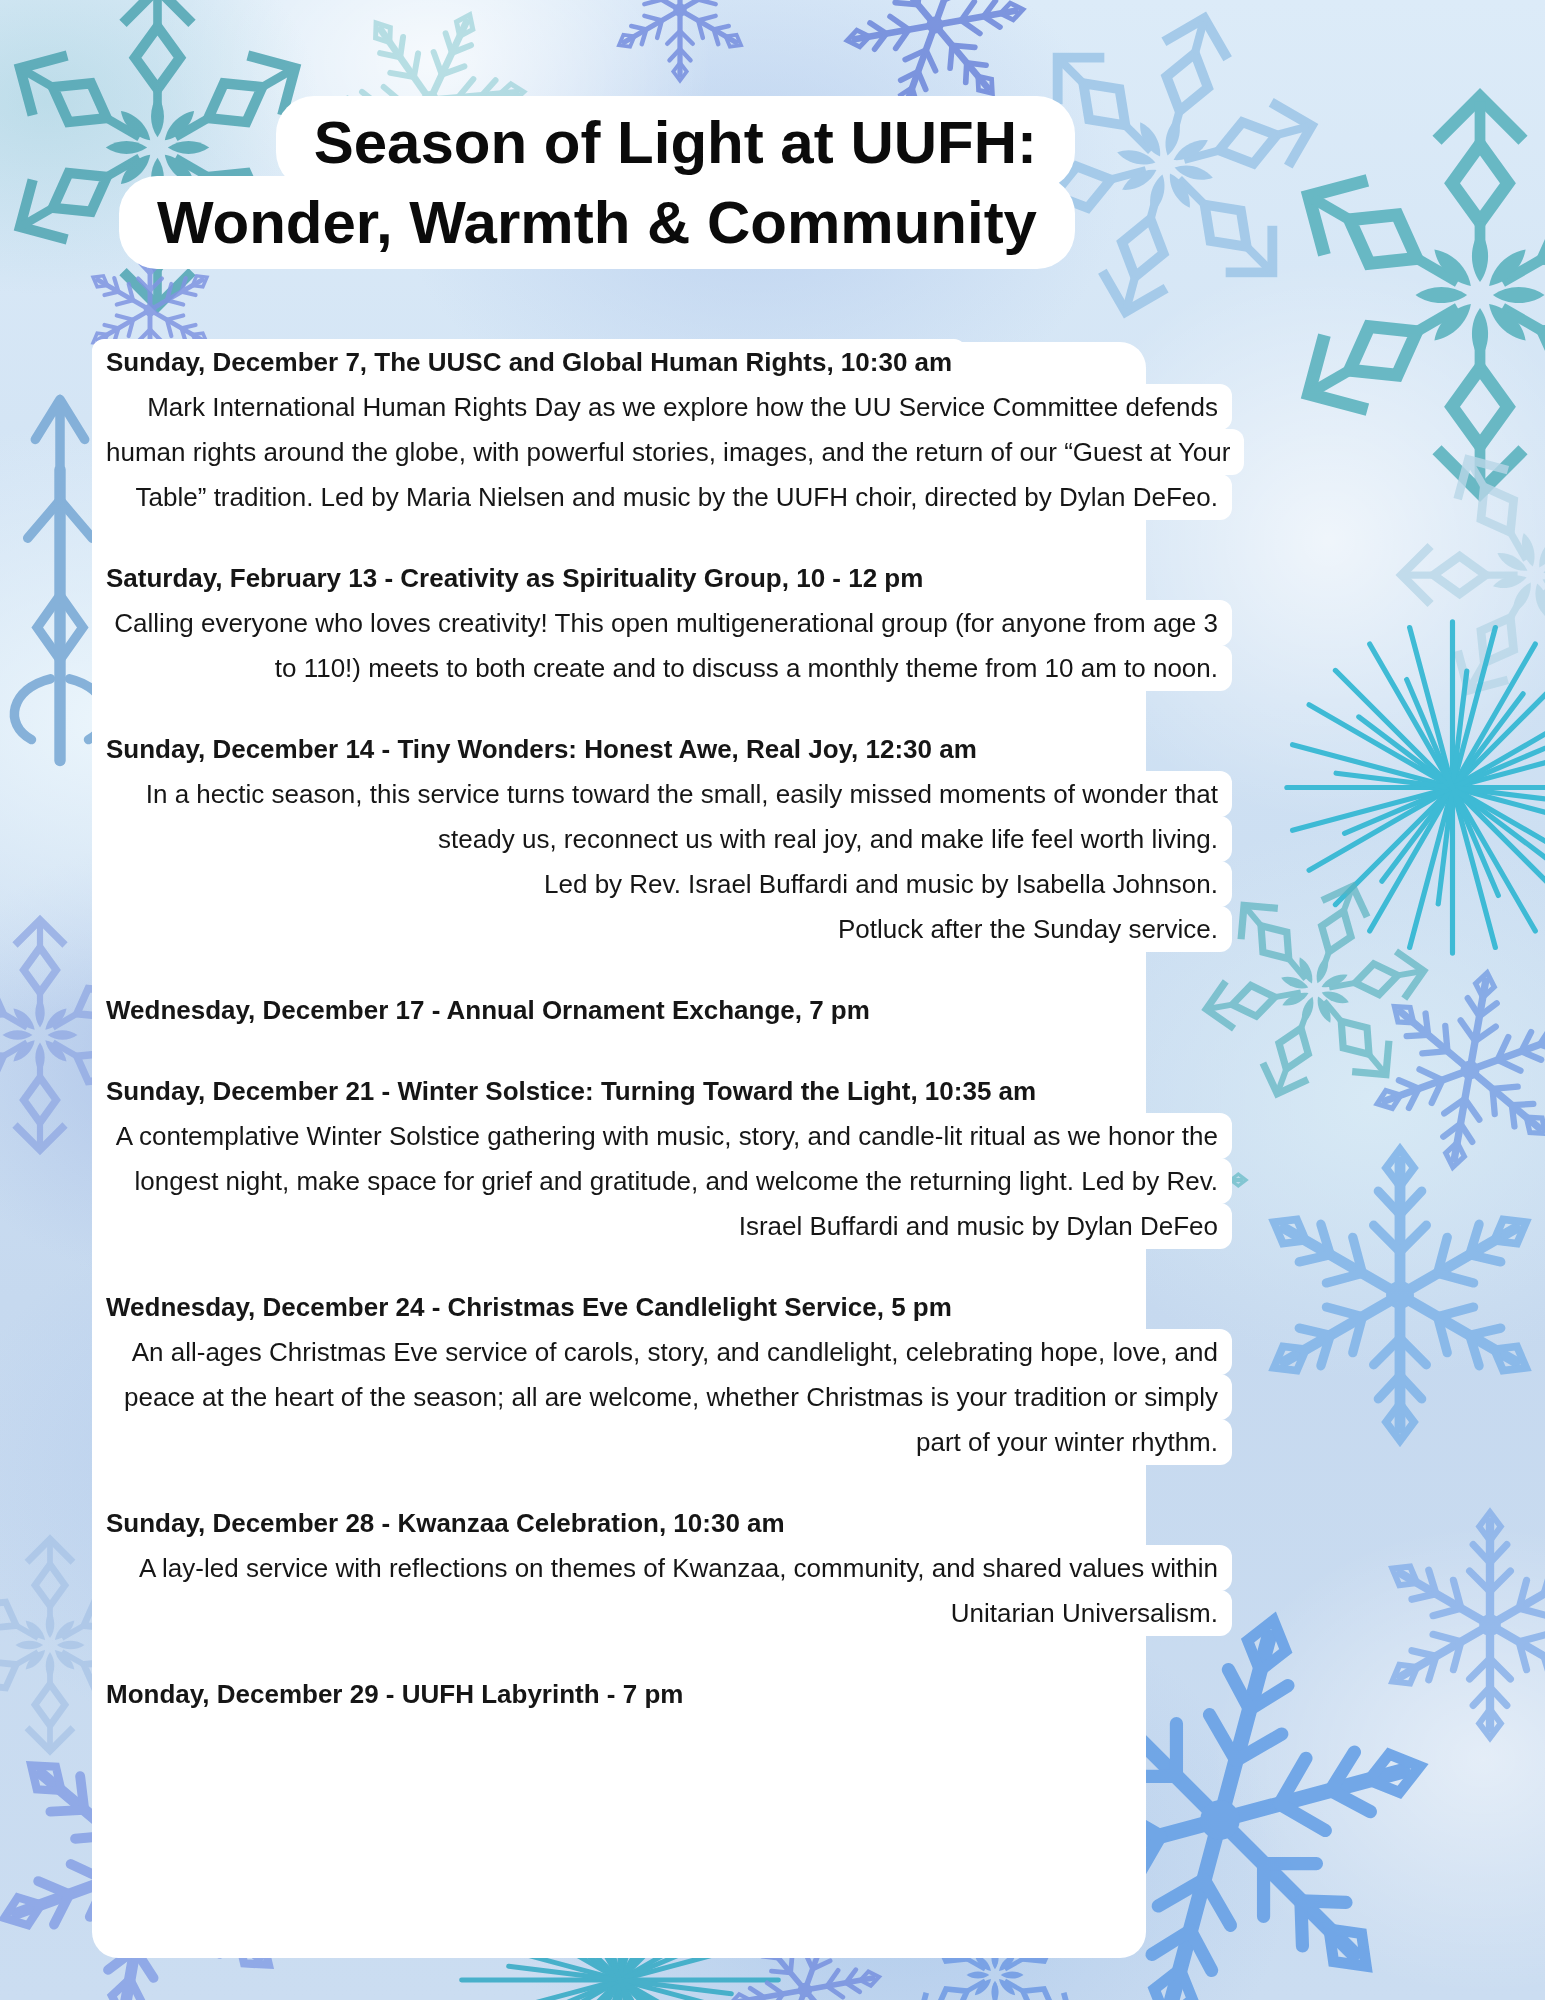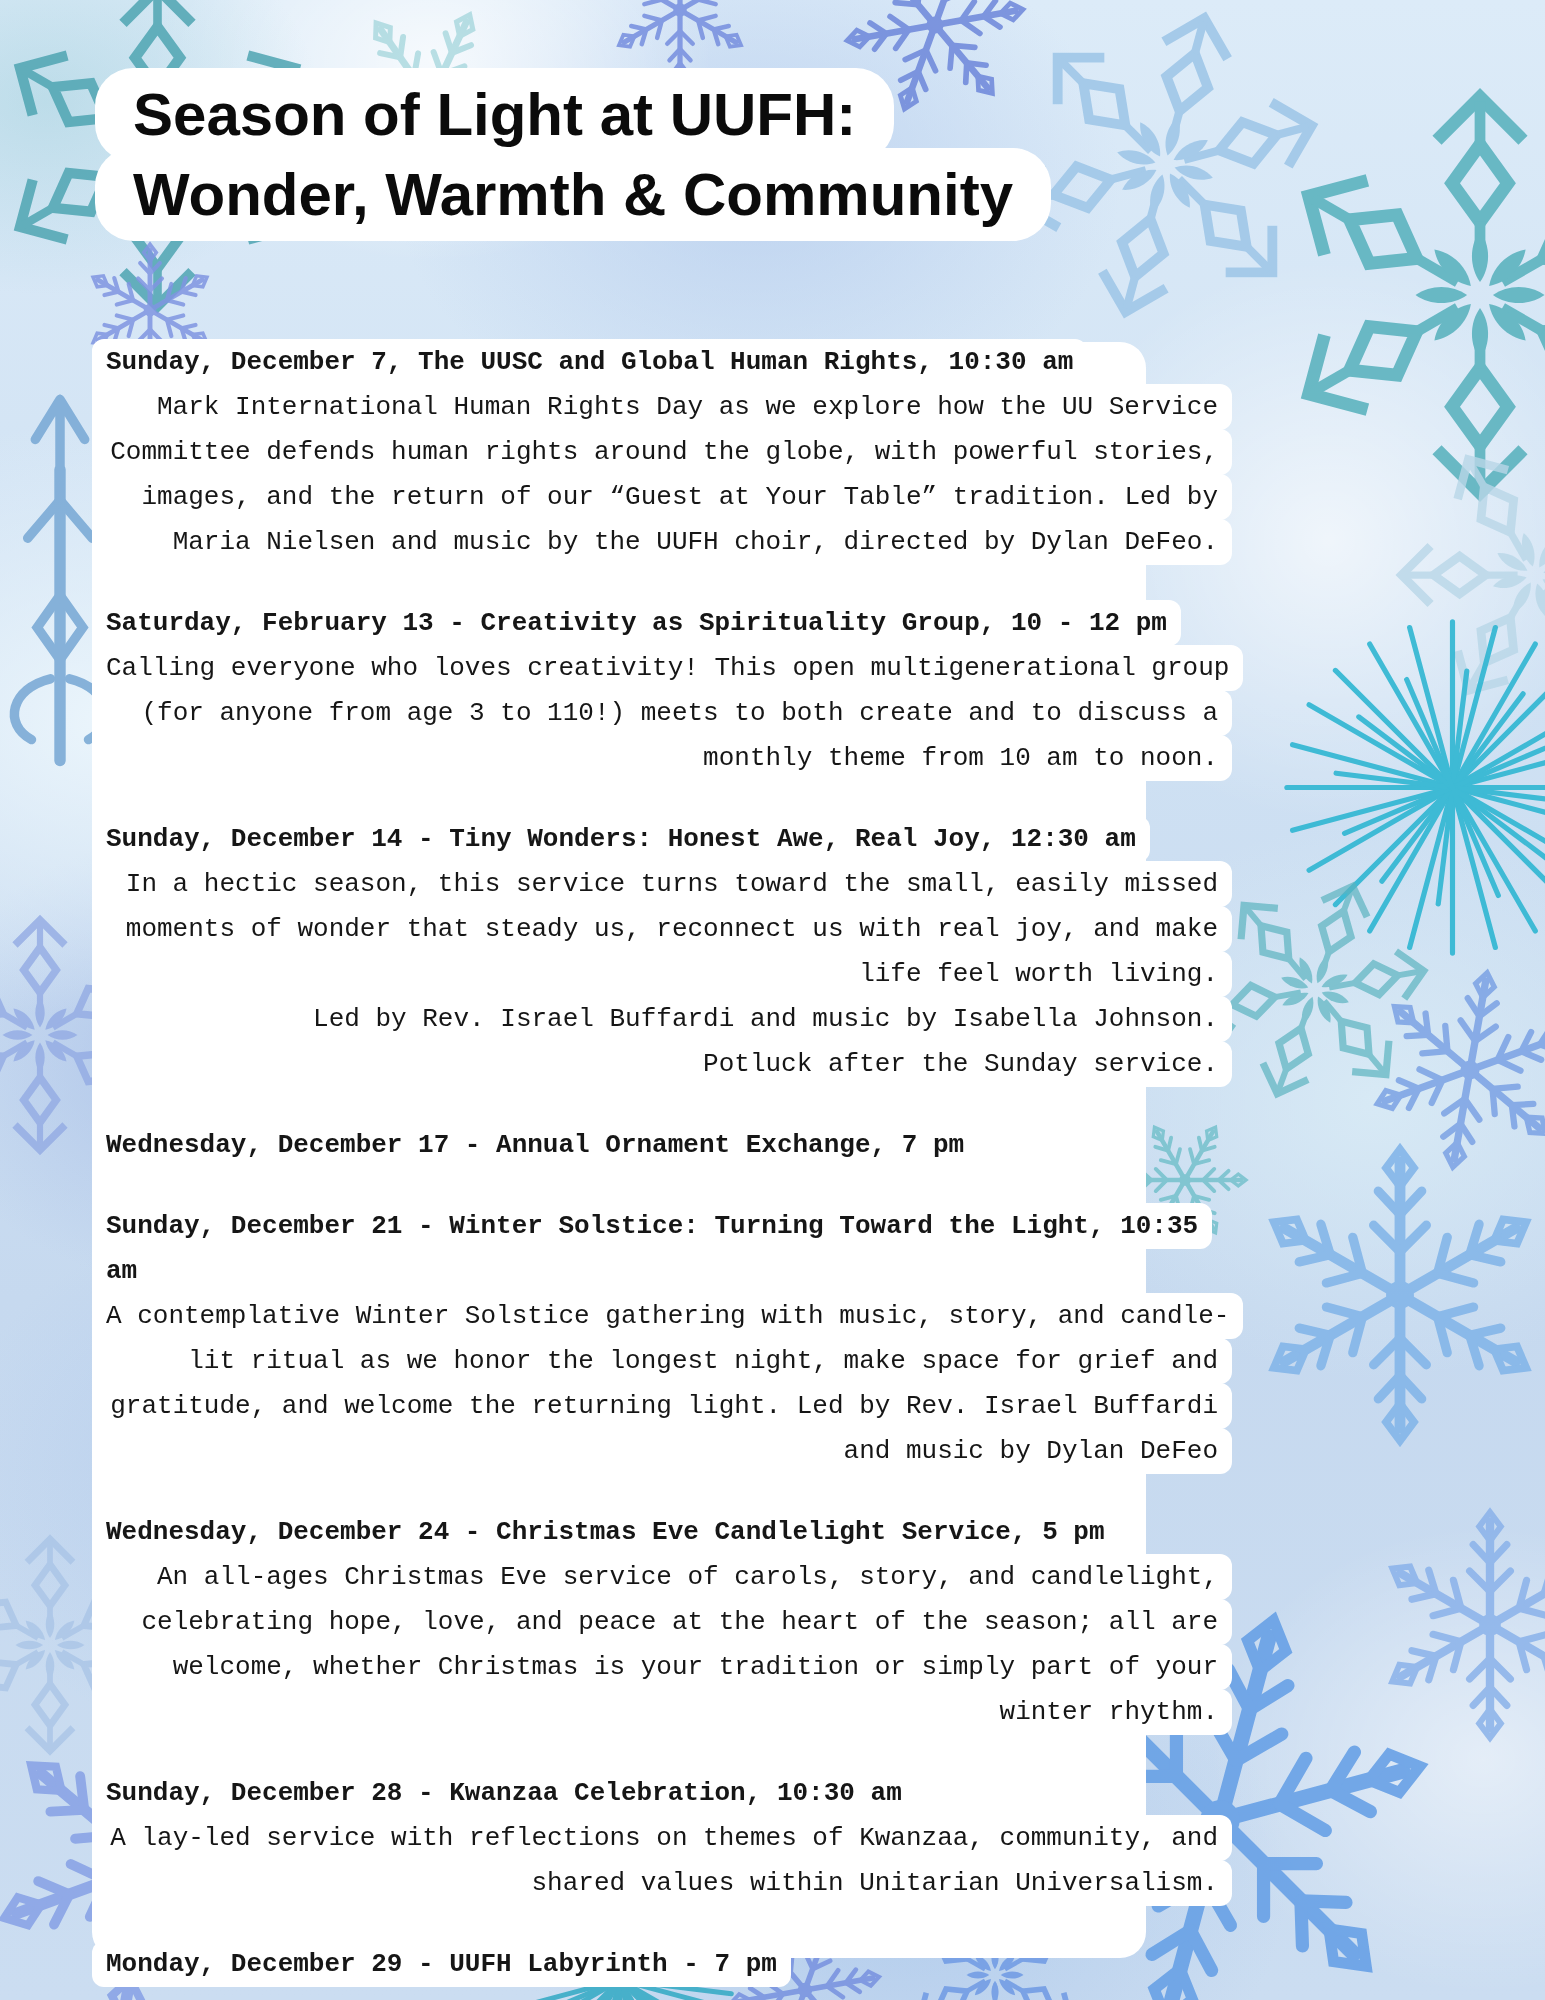--- a/index.html
+++ b/index.html
@@ -20,31 +20,31 @@
       radial-gradient(560px 420px at 58% 94%, rgba(158,190,232,.55), transparent 70%),
       radial-gradient(420px 360px at 96% 88%, rgba(255,255,255,.5), transparent 65%),
       linear-gradient(180deg,#dcebf8 0%,#cfe1f3 35%,#c6d9ef 65%,#cbddf1 100%);
   }
   .flake{position:absolute;z-index:1;pointer-events:none;}
   .panel{
     position:absolute;z-index:2;
     left:92px;top:342px;width:1054px;height:1616px;
     background:#ffffff;border-radius:26px;
   }
-  .title-wrap{position:absolute;z-index:3;left:95px;top:68px;width:980px;text-align:left;}
+  .title-wrap{position:absolute;z-index:3;left:95px;top:96px;width:980px;text-align:right;}
   .title-line{line-height:0;}
   .title-pill{
     display:inline-block;background:#ffffff;border-radius:38px;
     padding:12px 38px;line-height:1.16;
     font-size:60px;font-weight:700;color:#0b0b0b;letter-spacing:0;
     white-space:nowrap;
   }
   .title-line + .title-line .title-pill{margin-top:-14px;}
   .content{position:absolute;z-index:3;left:92px;top:340px;width:1140px;}
-  .event{margin:0 0 36px 0;font-family:Liberation Mono, monospace;}
+  .event{margin:0 0 36px 0;}
   .event:last-child{margin-bottom:2px;}
   .event-heading,.event-body{
     margin:0;font-size:26px;line-height:45px;color:#161616;
   }
   .event-heading{font-weight:700;}
   .event-body{font-weight:400;text-align:right;}
   .hl{
     background:#ffffff;border-radius:12px;padding:8px 14px;
     -webkit-box-decoration-break:clone;box-decoration-break:clone;
     white-space:pre-line;

